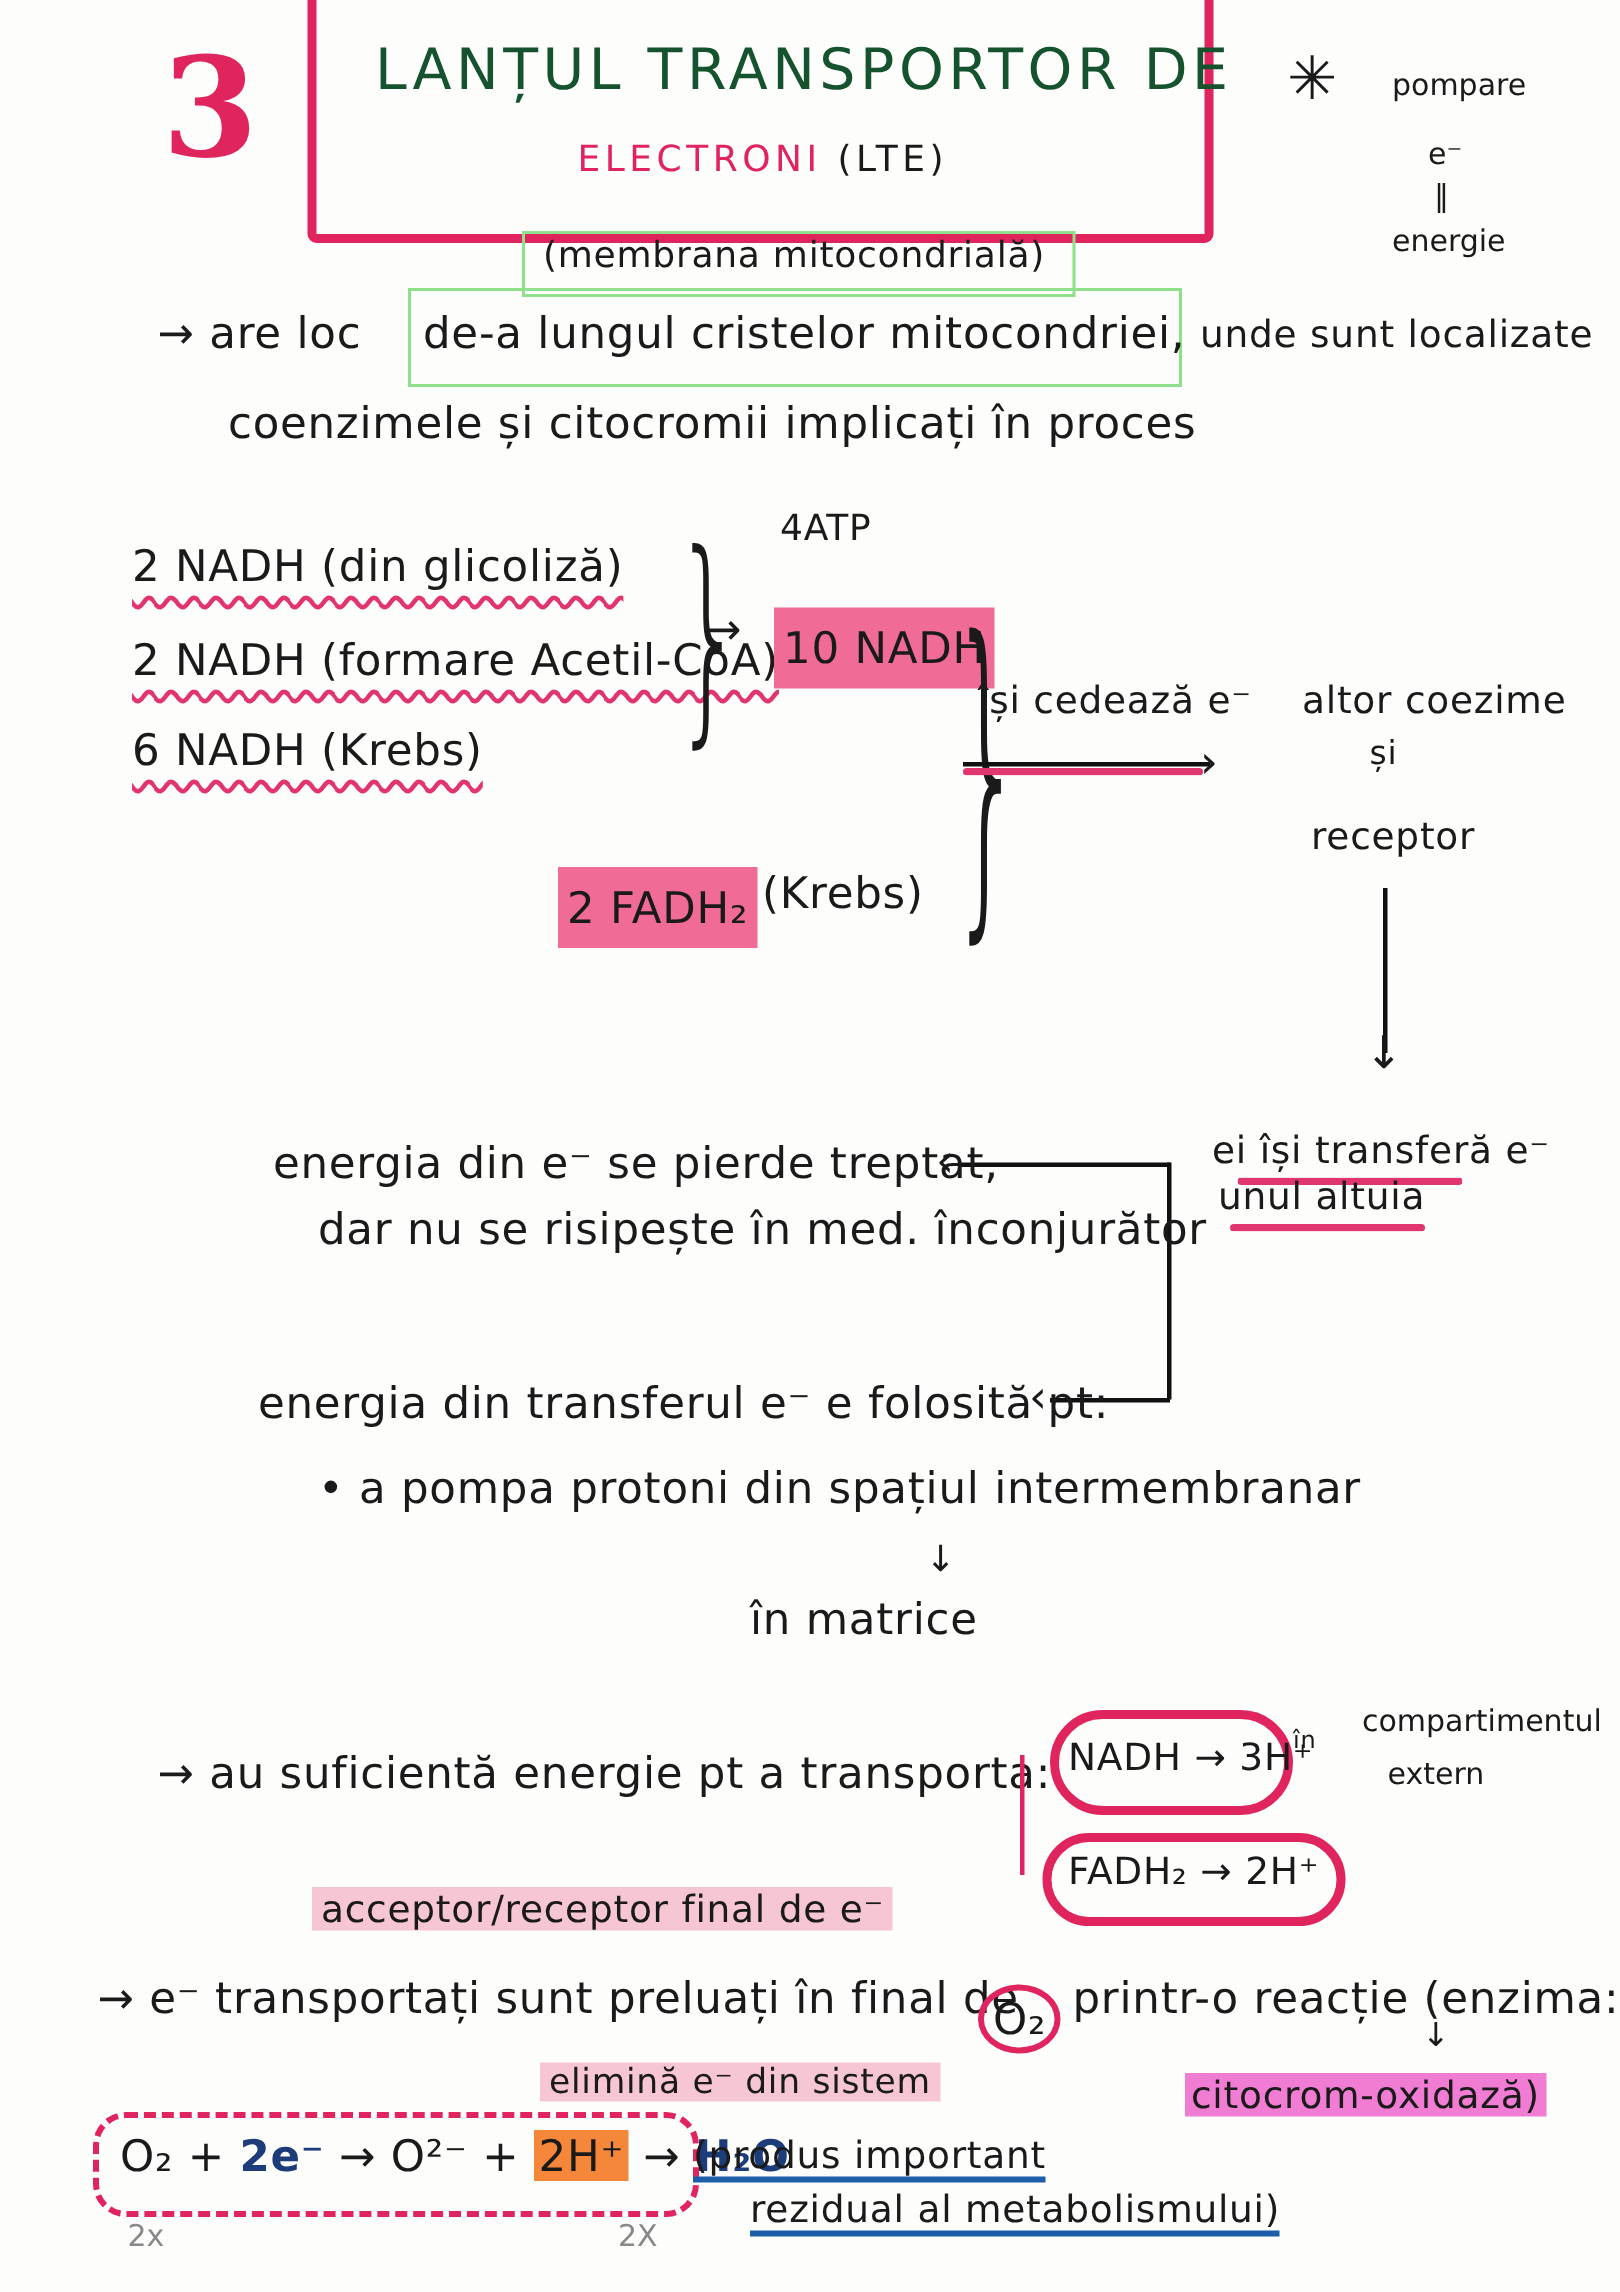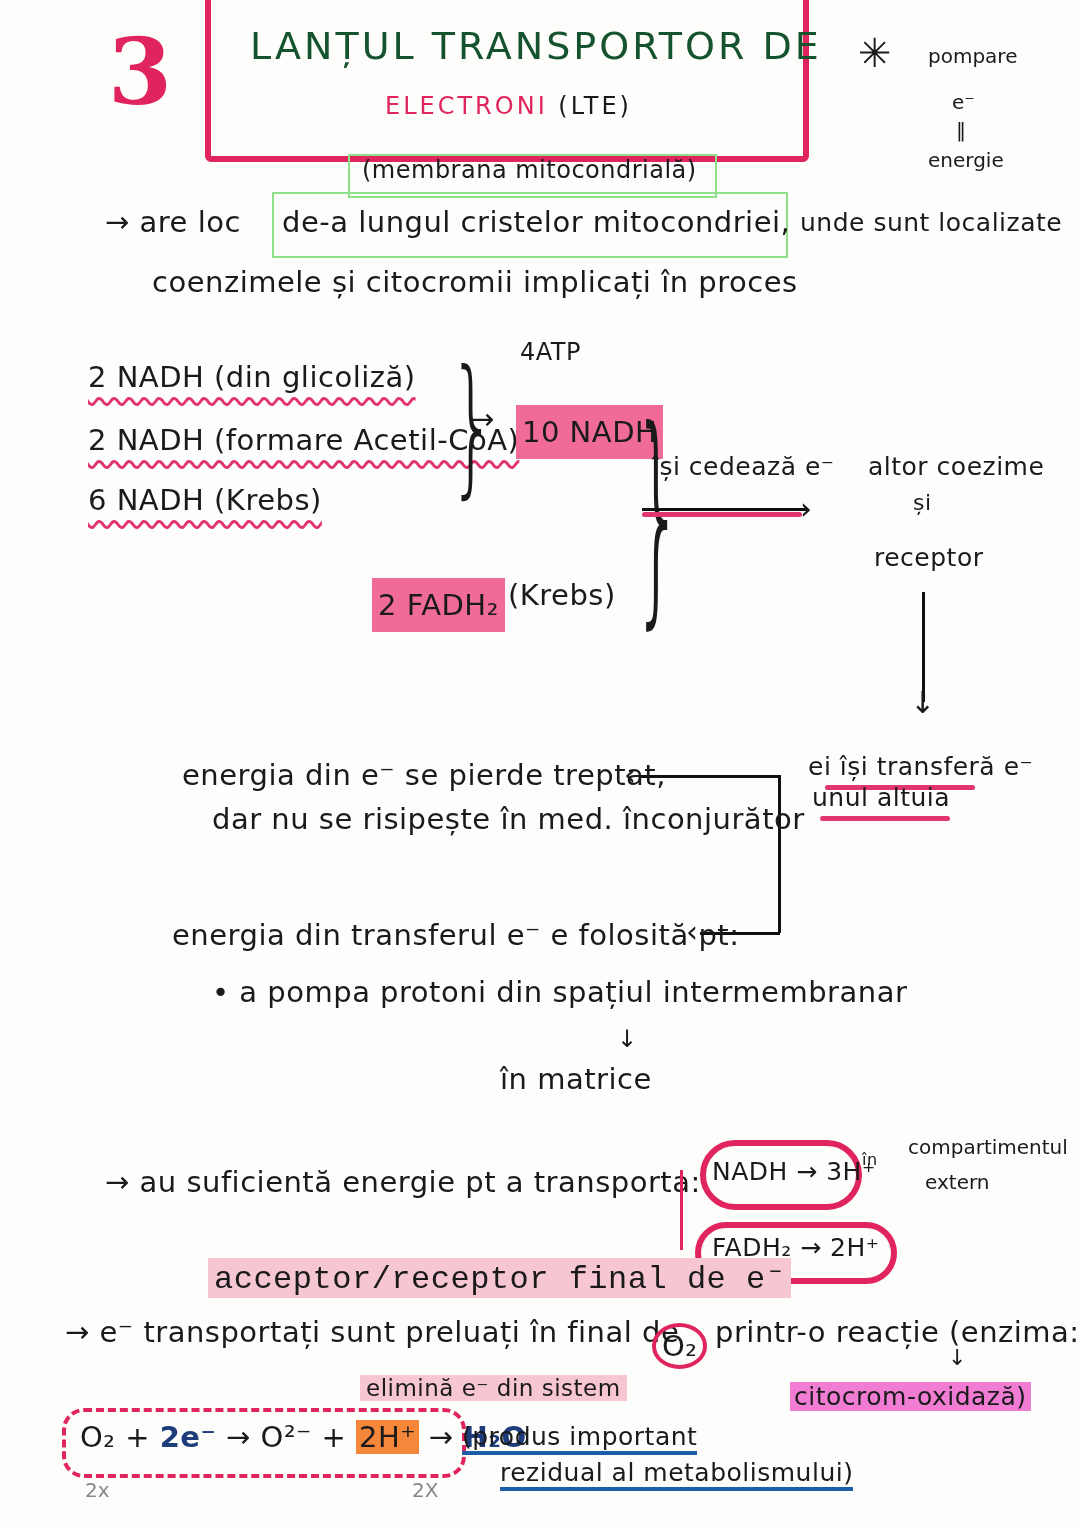--- a/index.html
+++ b/index.html
@@ -97,21 +97,21 @@
 <div class="abs hand" style="left:105px;top:1165px;">→ au suficientă energie pt a transporta:</div>
 <div class="oval" style="left:700px;top:1140px;width:150px;height:58px;"></div>
 <div class="abs hand" style="left:712px;top:1157px;font-size:25px;">NADH → 3H⁺</div>
 <div class="abs hand" style="left:862px;top:1150px;font-size:16px;">în</div>
 <div class="oval" style="left:695px;top:1222px;width:190px;height:50px;"></div>
 <div class="abs hand" style="left:712px;top:1233px;font-size:25px;">FADH₂ → 2H⁺</div>
 <div class="line" style="left:680px;top:1170px;width:3px;height:80px;background:#e0245e;"></div>
 <div class="abs small" style="left:908px;top:1135px;">compartimentul</div>
 <div class="abs small" style="left:925px;top:1170px;">extern</div>
 
-<div class="abs hand hl-light" style="left:208px;top:1258px;font-size:32px;font-family:Liberation Mono, monospace;">acceptor/receptor final de e⁻</div>
+<div class="abs hand hl-light" style="left:208px;top:1258px;font-size:25px;">acceptor/receptor final de e⁻</div>
 <div class="abs hand" style="left:65px;top:1315px;">→ e⁻ transportați sunt preluați în final de</div>
 <div class="abs hand" style="left:652px;top:1312px;border:4px solid #e0245e;border-radius:50%;padding:2px 6px;margin-top:11px;">O₂</div>
 <div class="abs hand" style="left:715px;top:1315px;">printr-o reacție (enzima:</div>
 <div class="abs hand" style="left:948px;top:1345px;font-size:22px;">↓</div>
 <div class="abs hand hl-mag" style="left:790px;top:1382px;font-size:25px;">citocrom-oxidază)</div>
 <div class="abs hand hl-light" style="left:360px;top:1375px;font-size:23px;">elimină e⁻ din sistem</div>
 
 <div class="wavybox" style="left:62px;top:1408px;width:396px;height:62px;"></div>
 <div class="abs hand" style="left:80px;top:1420px;"><span>O₂ + </span><b style="color:#1c3d7a">2e⁻</b><span> → O²⁻ + </span><span class="hl-orange">2H⁺</span><span> → </span><b style="color:#1c3d7a">H₂O</b></div>
 <div class="abs hand blue-ul" style="left:462px;top:1422px;font-size:25px;">(produs important</div>

